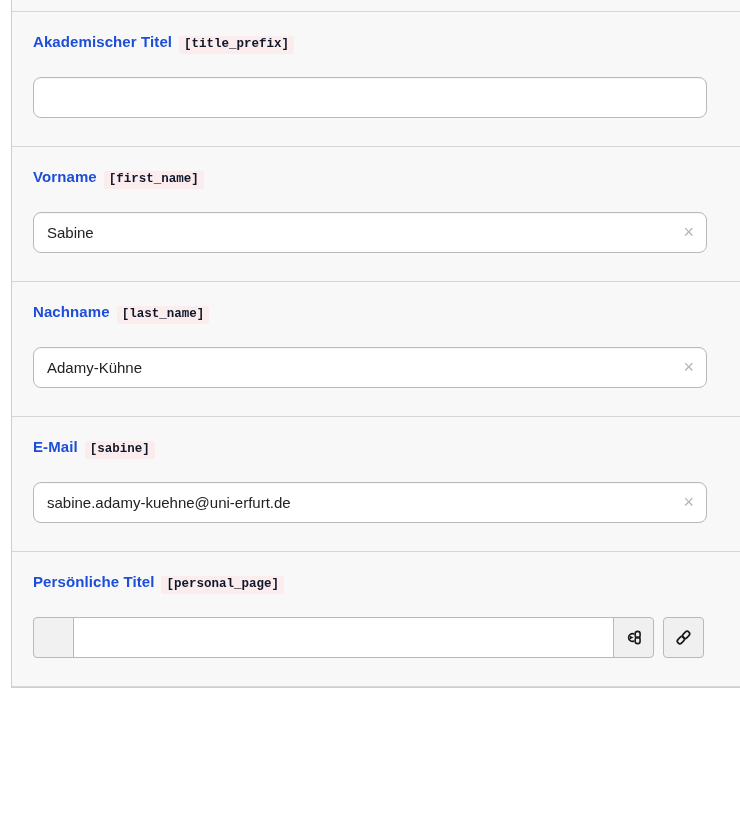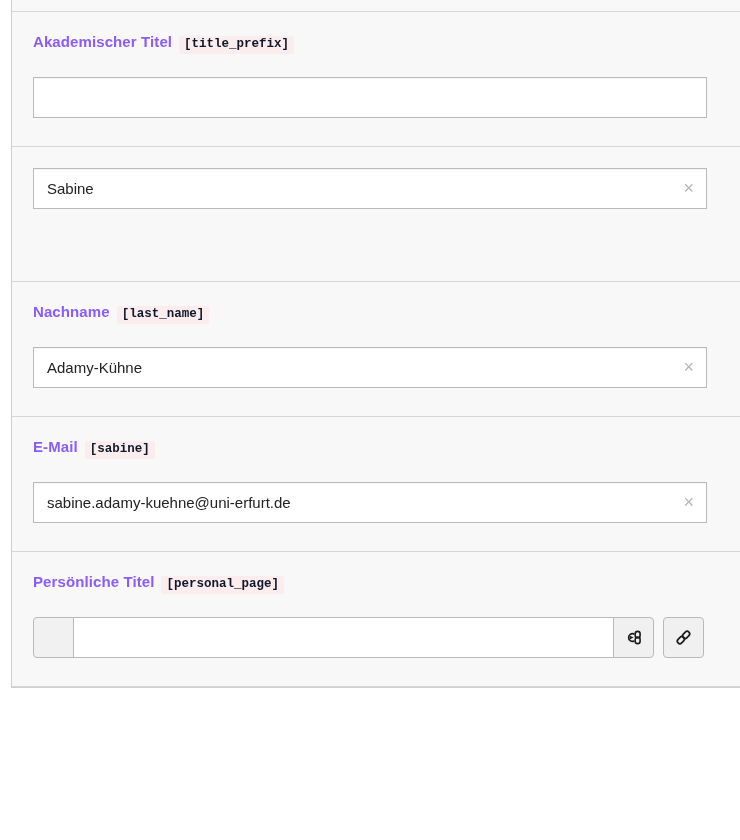--- a/index.html
+++ b/index.html
@@ -33,40 +33,40 @@
   .field-label {
     display: flex;
     align-items: baseline;
     gap: 7px;
     height: 19px;
     margin-bottom: 25px;
   }
   .label-text {
     font-size: 15px;
     font-weight: bold;
-    color: #8b5cf6;
+    color: #1d4ed8;
     letter-spacing: .1px;
   }
   .field-key {
     font-family: "Liberation Mono", monospace;
     font-size: 12.5px;
     font-weight: bold;
     color: #0f172a;
     background: #fbecee;
     padding: 2px 5px 3px 5px;
     border-radius: 2px;
     line-height: 1;
   }
   .input-wrap { position: relative; }
   .form-input {
     display: block;
     width: 100%;
     height: 41px;
     border: 1px solid #b9b9b9;
-    border-radius: 0;
+    border-radius: 8px;
     background: #ffffff;
     padding: 0 38px 0 13px;
     font-family: "Liberation Sans", sans-serif;
     font-size: 15px;
     color: #222222;
     outline: none;
     box-shadow: inset 0 1px 1px rgba(0,0,0,0.035);
   }
   .clear-btn {
     position: absolute;
@@ -156,20 +156,24 @@
     <div class="field-label">
       <span class="label-text">Akademischer Titel</span>
       <span class="field-key">[title_prefix]</span>
     </div>
     <div class="input-wrap">
       <input type="text" class="form-input" value="" style="">
     </div>
   </section>
 
   <section class="form-section">
+    <div class="field-label">
+      <span class="label-text">Vorname</span>
+      <span class="field-key">[first_name]</span>
+    </div>
     <div class="input-wrap">
       <input type="text" class="form-input" value="Sabine" style="">
       <span class="clear-btn">×</span>
     </div>
   </section>
 
   <section class="form-section">
     <div class="field-label">
       <span class="label-text">Nachname</span>
       <span class="field-key">[last_name]</span>

